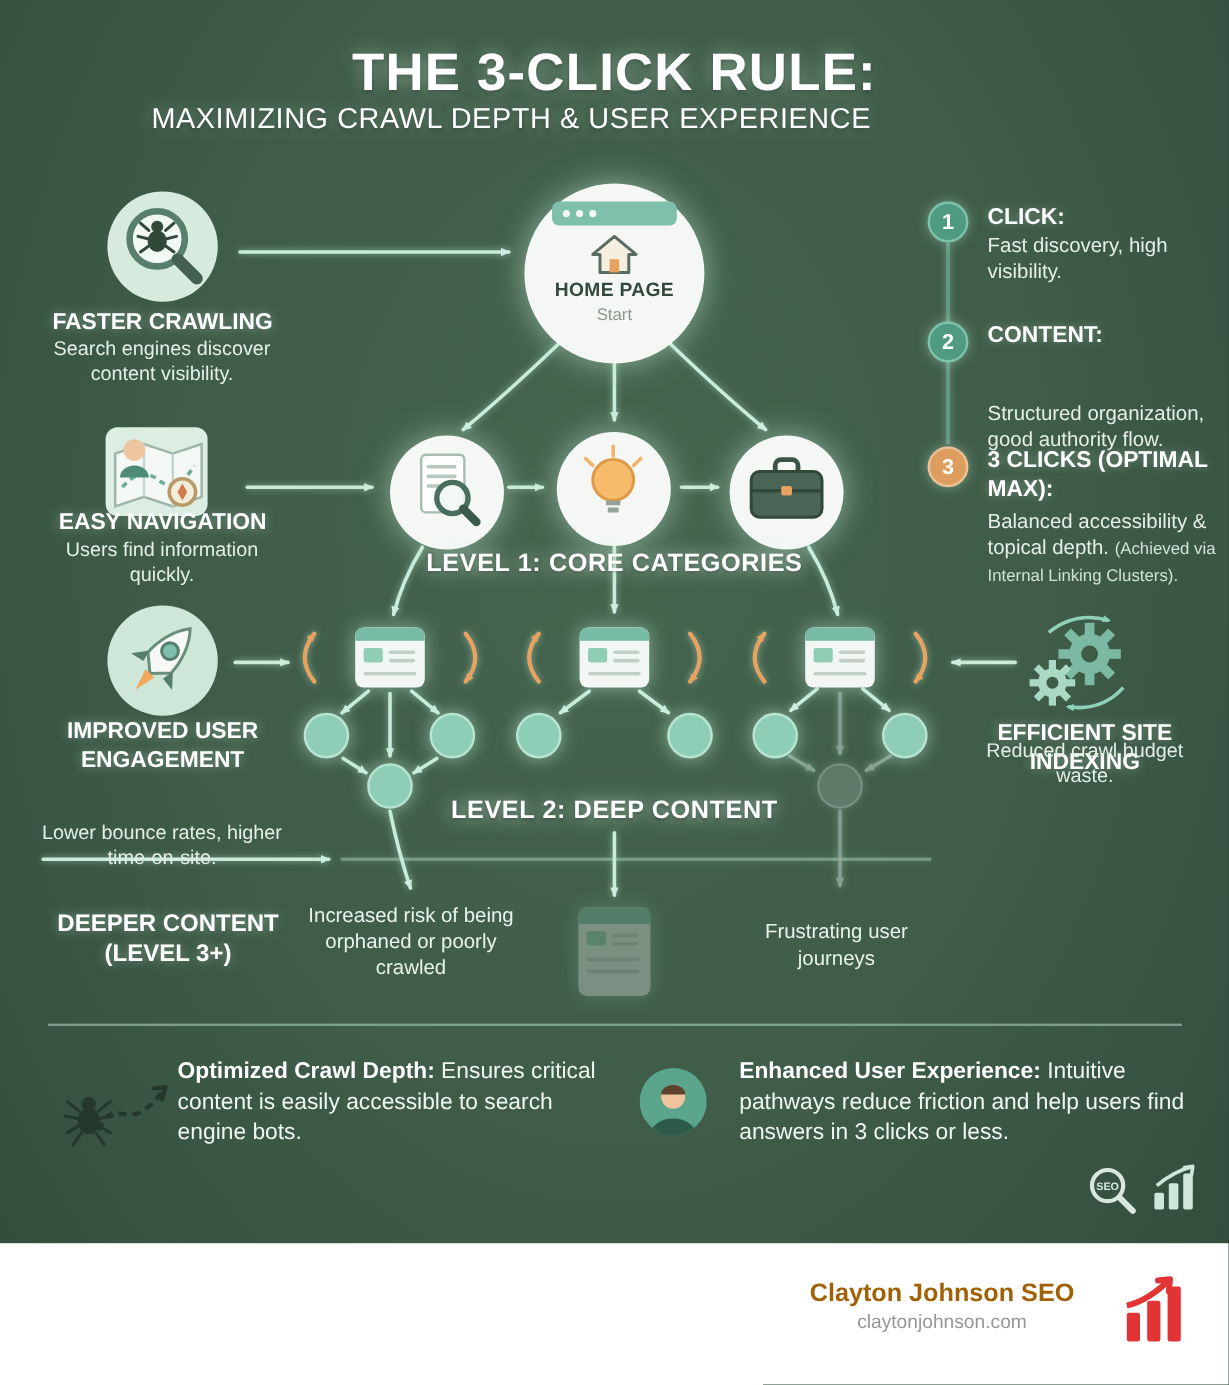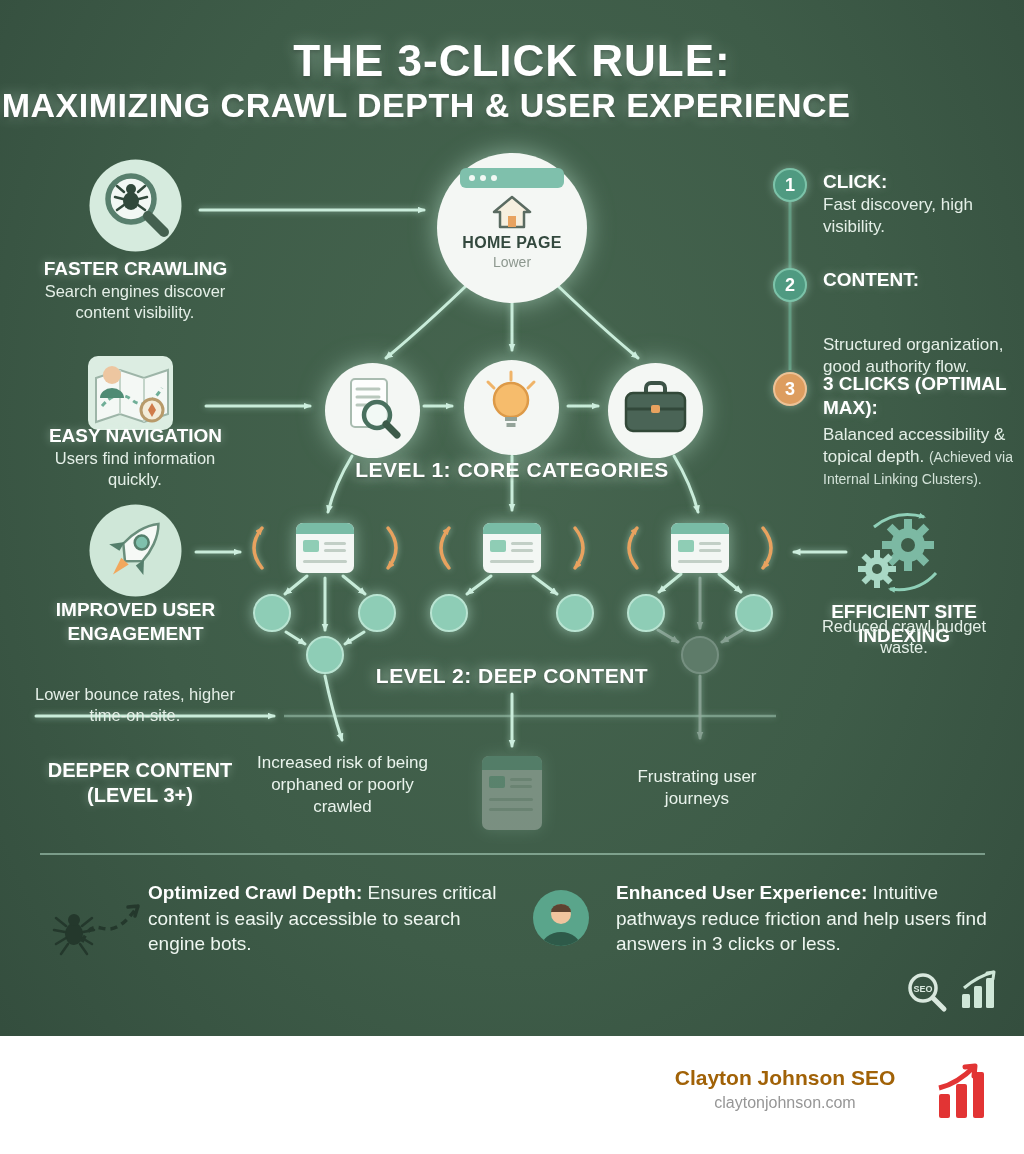--- a/index.html
+++ b/index.html
@@ -9,21 +9,21 @@
           background: radial-gradient(ellipse at 50% 38%, #46654f 0%, #3e5c48 52%, #324b3c 100%); }
 
   .connectors { position:absolute; left:0; top:0; z-index:1;
                 filter: drop-shadow(0 0 3px rgba(195,240,216,.55)); }
 
   
   .t1 { position:absolute; top:36px; left:0; width:1024px; text-align:center;
         font-size:44px; font-weight:bold; color:#ffffff; letter-spacing:1px;
         text-shadow:0 0 16px rgba(225,255,238,.45), 0 2px 4px rgba(0,0,0,.3); }
   .t2 { position:absolute; top:86px; left:0; width:852px; text-align:center;
-        font-size:34px; font-weight:bold; color:#ffffff; letter-spacing:.5px;
+        font-size:24px; font-weight:normal; color:#ffffff; letter-spacing:.5px;
         text-shadow:0 0 14px rgba(225,255,238,.4), 0 2px 4px rgba(0,0,0,.3); }
 
   
   .side-h { position:absolute; text-align:center; font-weight:bold; font-size:19px; color:#fff;
             line-height:1.25; text-shadow:0 0 10px rgba(225,255,238,.4); z-index:3; }
   .side-b { position:absolute; text-align:center; font-size:16.5px; color:#e4efe7; line-height:1.28; z-index:3; }
 
   
   .circle-node { position:absolute; background:#f4f7f4; border-radius:50%; z-index:2;
                  box-shadow:0 0 26px rgba(198,240,219,.55);
@@ -199,21 +199,21 @@
     <div class="browser-bar">
       <span class="bdot"></span>
       <span class="bdot"></span>
       <span class="bdot"></span>
     </div>
     <svg width="40" height="34" viewBox="0 0 40 34">
       <path d="M20 2 L38 17 H32 V32 H8 V17 H2 Z" fill="#f6efdf" stroke="#5a6b61" stroke-width="2.5" stroke-linejoin="round"></path>
       <rect x="16" y="21" width="8" height="11" fill="#e8a25f"></rect>
     </svg>
     <div class="home-label">HOME PAGE</div>
-    <div class="home-sub">Lower</div>
+    <div class="home-sub">Start</div>
   </div>
 
   <div class="circle-node" style="left:325px;top:363px;width:95px;height:95px;">
     <svg width="95" height="95" viewBox="0 0 95 95">
       <rect x="26" y="16" width="36" height="48" rx="4" fill="#fdfefd" stroke="#a9bcb0" stroke-width="2"></rect>
       <g stroke="#b9c8bd" stroke-width="3" stroke-linecap="round">
         <line x1="32" y1="26" x2="54" y2="26"></line>
           <line x1="32" y1="34" x2="54" y2="34"></line>
           <line x1="32" y1="42" x2="46" y2="42"></line>
       </g>

